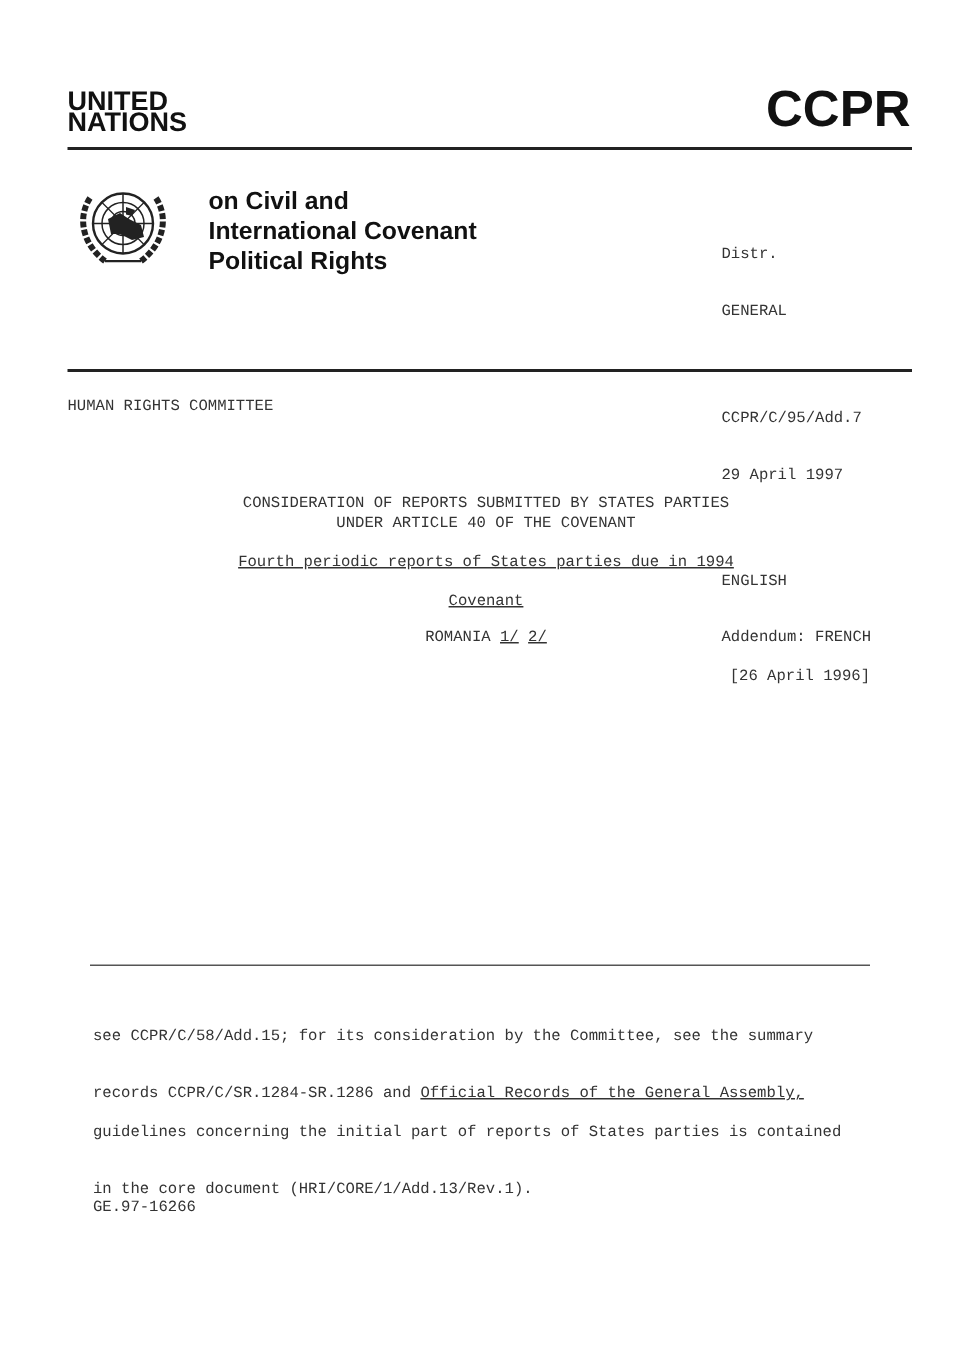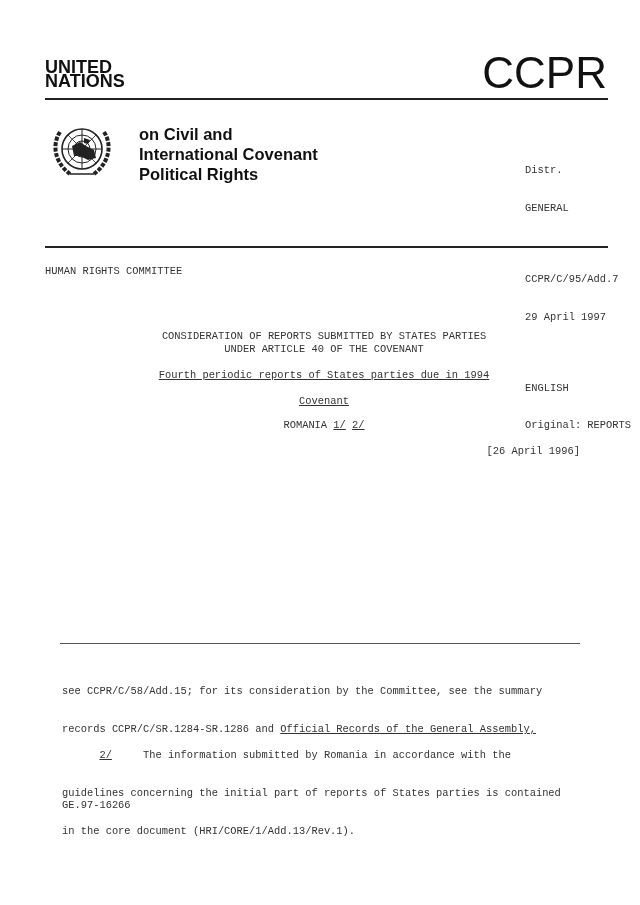--- a/index.html
+++ b/index.html
@@ -1,28 +1,28 @@
 <!DOCTYPE html>
 <html><head>
   <meta charset="utf-8">
   <style>
     html, body { margin: 0; padding: 0; background: #ffffff; }
     body { width: 640px; height: 905px; position: relative; overflow: hidden; color: #111; }
     .abs { position: absolute; }
     .sans { font-family: "Liberation Sans", sans-serif; }
     .mono { font-family: "Liberation Mono", monospace; color: #333; font-size: 10.4px; line-height: 12.6px; white-space: pre; }
     #un-label { left: 45px; top: 60px; font-weight: bold; font-size: 18px; line-height: 14px; }
-    #ccpr { right: 33px; top: 52px; font-weight: normal; font-size: 44px; line-height: 42px; letter-spacing: 0px; }
+    #ccpr { right: 33px; top: 52px; font-weight: bold; font-size: 34px; line-height: 42px; letter-spacing: 0px; }
     .rule { position: absolute; background: #222; }
     #rule1 { left: 45px; top: 98px; width: 563px; height: 2px; }
     #rule2 { left: 45px; top: 246px; width: 563px; height: 2px; }
     #rule3 { left: 60px; top: 643px; width: 520px; height: 1px; background: #555; }
     #emblem { left: 50px; top: 122px; width: 64px; height: 58px; }
     #covenant-title { left: 139px; top: 124px; font-weight: bold; font-size: 16.5px; line-height: 20px; color: #111; }
-    #meta { left: 481px; top: 139px; margin-left: 44px; }
+    #meta { left: 481px; top: 139px; }
     #meta div { height: 12.6px; }
     #meta .gap { height: 8px; }
     #committee { left: 45px; top: 265px; }
     .center { position: absolute; left: 0; width: 640px; text-align: center; }
     #consid1 { top: 330px; left: 4px; }
     #consid2 { top: 343px; left: 4px; }
     #fourth { top: 369px; left: 4px; }
     #addendum { top: 395px; left: 4px; }
     #romania { top: 419px; left: 4px; }
     .ul { text-decoration: underline; }
@@ -68,21 +68,21 @@
 </div>
 
 <div class="abs mono" id="meta">
   <div>Distr.</div>
   <div>GENERAL</div>
   <div class="gap"></div>
   <div>CCPR/C/95/Add.7</div>
   <div>29 April 1997</div>
   <div class="gap"></div>
   <div>ENGLISH</div>
-  <div>Original: REPORTS</div>
+  <div>Addendum: FRENCH</div>
 </div>
 
 <div class="rule" id="rule2"></div>
 
 <div class="abs mono" id="committee">HUMAN RIGHTS COMMITTEE</div>
 
 <div class="center mono" id="consid1">CONSIDERATION OF REPORTS SUBMITTED BY STATES PARTIES</div>
 <div class="center mono" id="consid2">UNDER ARTICLE 40 OF THE COVENANT</div>
 <div class="center mono" id="fourth"><span class="ul">Fourth periodic reports of States parties due in 1994</span></div>
 <div class="center mono" id="addendum"><span class="ul">Covenant</span></div>
@@ -91,18 +91,17 @@
 <div class="abs mono" id="date-received">[26 April 1996]</div>
 
 <div class="rule" id="rule3"></div>
 
 <div class="abs mono" id="fn1">
   <div>see CCPR/C/58/Add.15; for its consideration by the Committee, see the summary</div>
   <div><span>records CCPR/C/SR.1284-SR.1286 and </span><span class="ul">Official Records of the General Assembly,</span></div>
 </div>
 
 <div class="abs mono" id="fn2">
-  <div>      <span class="ul">2/</span><span>     The information submitted by Romania in accordance with the</span></div>
   <div>guidelines concerning the initial part of reports of States parties is contained</div>
   <div>in the core document (HRI/CORE/1/Add.13/Rev.1).</div>
 </div>
 
 <div class="abs mono" id="jobno">GE.97-16266</div>
 
 </body></html>

